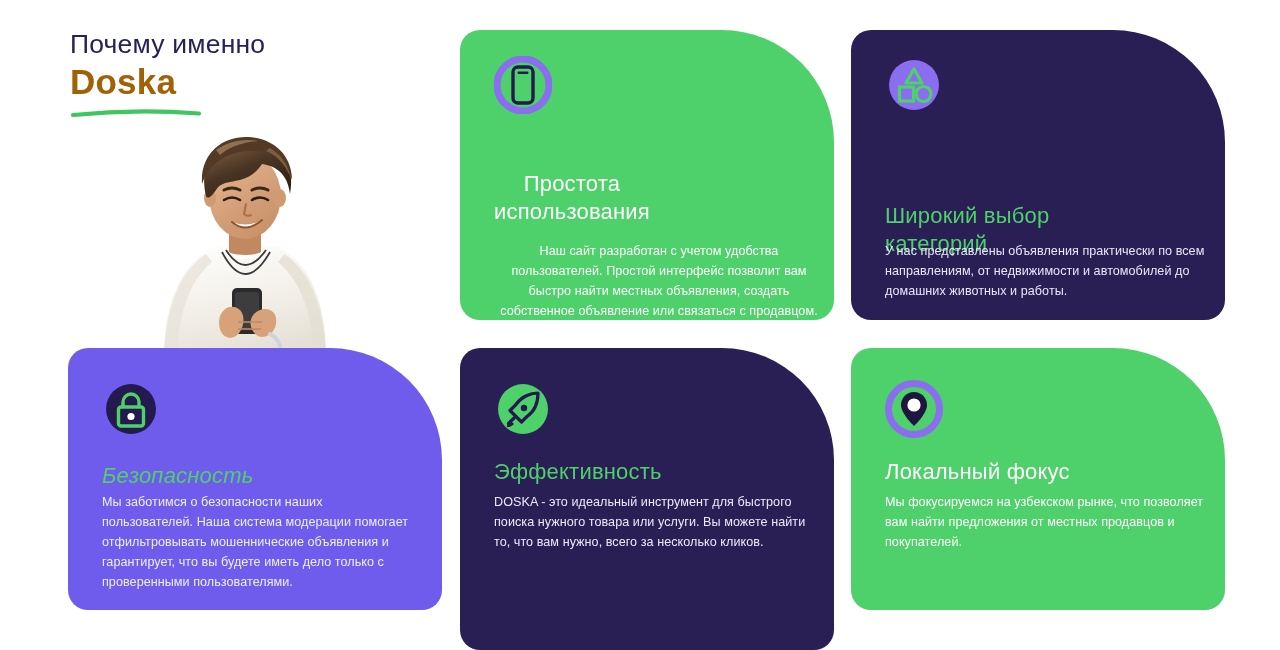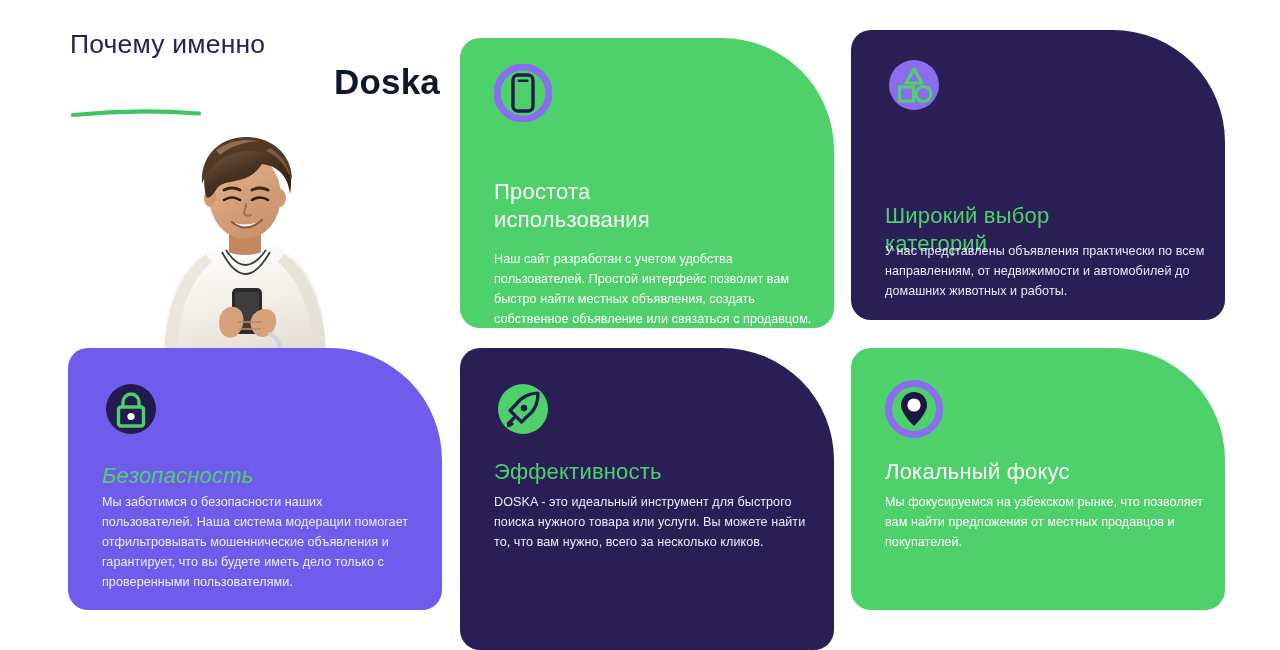--- a/index.html
+++ b/index.html
@@ -12,38 +12,38 @@
   }
   .stage{position:relative;width:1280px;height:650px;}
 
   
   .intro{position:absolute;left:70px;top:30px;width:370px;}
   .intro-line1{
     font-size:26.5px;font-weight:400;color:#25215c;
     letter-spacing:.2px;line-height:1.12;white-space:nowrap;
   }
   .intro-line2{
-    font-size:35px;font-weight:700;color:#0f172a;
-    letter-spacing:.2px;line-height:1.12;margin-top:2px;text-align:right;
+    font-size:35px;font-weight:700;color:#a16207;
+    letter-spacing:.2px;line-height:1.12;margin-top:2px;
   }
   .underline{position:absolute;left:0;top:76px;width:132px;height:14px;}
 
   
   .photo{position:absolute;left:120px;top:110px;width:250px;height:250px;}
 
   
   .card{
     position:absolute;
     box-sizing:border-box;
     padding:48px 34px 30px 34px;
     overflow:hidden;
   }
   .card.tr-big{border-radius:20px 112px 20px 20px;}
 
-  .c1{left:460px;top:38px;width:374px;height:290px;background:#4ed06a;}
+  .c1{left:460px;top:30px;width:374px;height:290px;background:#4ed06a;text-align:center;}
   .c2{left:851px;top:30px;width:374px;height:290px;background:#2a1f55;}
   .c3{left:68px;top:348px;width:374px;height:262px;background:#6f5ced;}
   .c4{left:460px;top:348px;width:374px;height:302px;background:#2a1f55;}
   .c5{left:851px;top:348px;width:374px;height:262px;background:#4ed06a;}
 
   .icon-wrap{position:absolute;left:34px;top:26px;width:58px;height:58px;}
   .c3 .icon-wrap,.c4 .icon-wrap,.c5 .icon-wrap{top:32px;}
 
   .card h3{
     margin:0;

